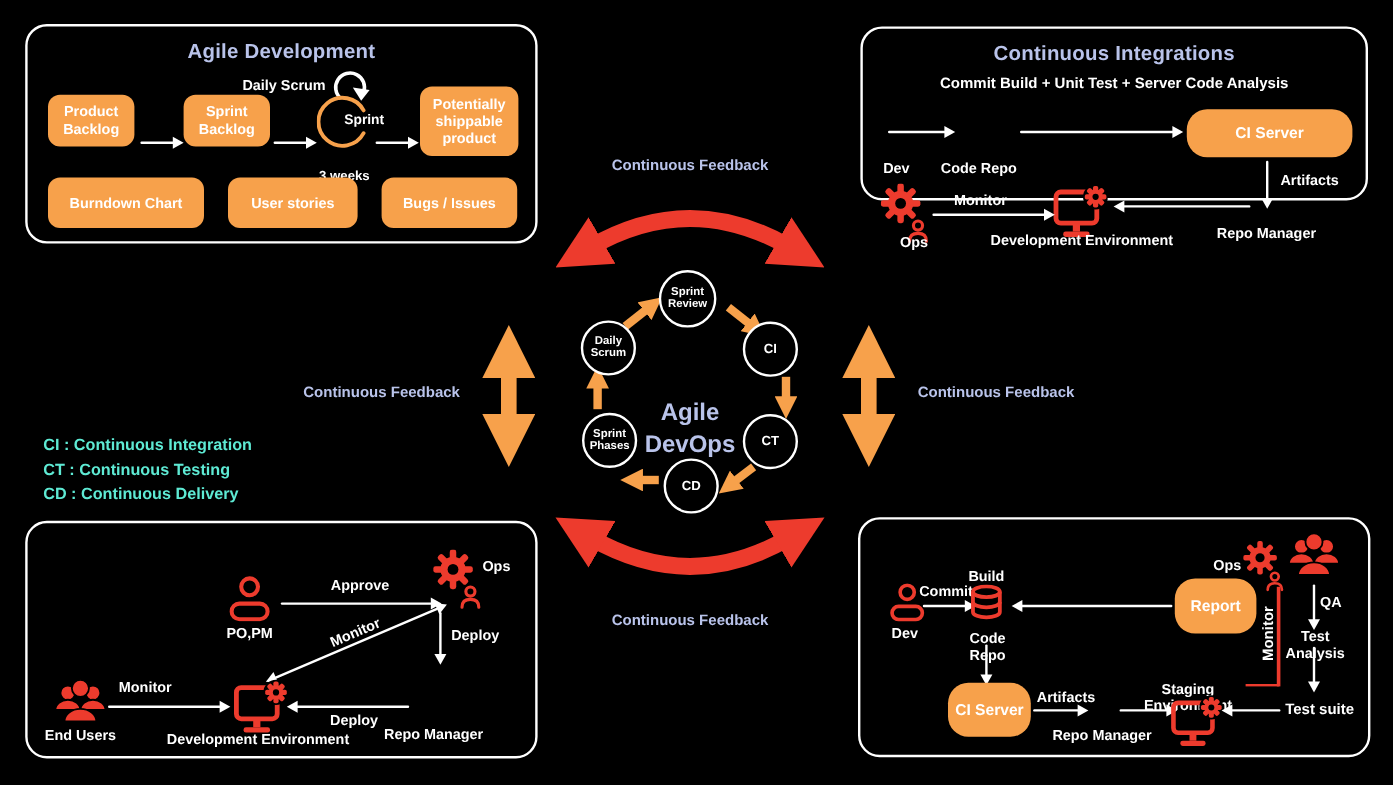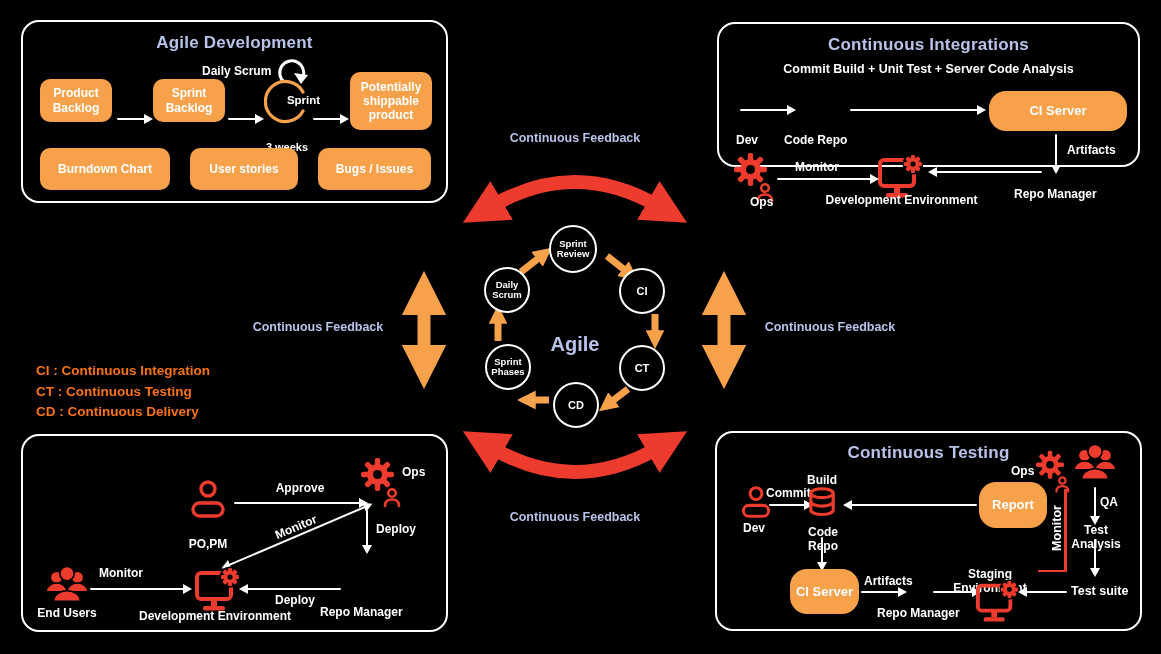--- a/index.html
+++ b/index.html
@@ -114,21 +114,21 @@
     <div class="wa h er" style="left:58px; top:154px; width:94px;"></div>
   </div>
 
   <div class="panel" style="left:21px; top:434px; width:427px; height:198px;">
     <span class="icon" style="left:168px; top:44px;">
       <svg width="34" height="38" viewBox="0 0 34 38">
         <circle cx="17" cy="9" r="7" fill="none" stroke="#ED3B2D" stroke-width="3.4"></circle>
         <rect x="2" y="23" width="30" height="13" rx="6.5" fill="none" stroke="#ED3B2D" stroke-width="3.4"></rect>
       </svg>
     </span>
-    <div class="lbl c" style="left:160px; top:101px; width:50px;">PO,PM</div>
+    <div class="lbl c" style="left:160px; top:85px; width:50px;">PO,PM</div>
     <div class="lbl c" style="left:237px; top:45px; width:80px;">Approve</div>
     <div class="wa h er" style="left:211px; top:66px; width:126px;"></div>
     <span class="icon" style="left:338px; top:22px;">
       <svg width="40" height="50" viewBox="0 0 40 50">
         <g fill="#ED3B2D">
           <rect x="13.8" y="0" width="5.4" height="33" rx="2"></rect>
           <rect x="13.8" y="0" width="5.4" height="33" rx="2" transform="rotate(45 16.5 16.5)"></rect>
           <rect x="13.8" y="0" width="5.4" height="33" rx="2" transform="rotate(90 16.5 16.5)"></rect>
           <rect x="13.8" y="0" width="5.4" height="33" rx="2" transform="rotate(135 16.5 16.5)"></rect>
           <circle cx="16.5" cy="16.5" r="10.5"></circle>
@@ -174,21 +174,20 @@
         <rect x="9" y="41" width="22" height="4.5" rx="2" fill="#ED3B2D"></rect>
       </svg>
     </span>
     <div class="lbl c" style="left:112px; top:173px; width:160px;">Development Environment</div>
     <div class="wa h el" style="left:224px; top:152px; width:94px;"></div>
     <div class="lbl" style="left:252px; top:157px;">Deploy</div>
     <div class="lbl" style="left:297px; top:169px;">Repo Manager</div>
   </div>
 
   <div class="panel" style="left:715px; top:431px; width:427px; height:200px;">
-    <div class="panel-title" style="top:10px;">Continuous Testing</div>
     <span class="icon" style="left:24px; top:53px;">
       <svg width="30" height="32" viewBox="0 0 34 38">
         <circle cx="17" cy="9" r="7" fill="none" stroke="#ED3B2D" stroke-width="3.6"></circle>
         <rect x="2" y="23" width="30" height="13" rx="6.5" fill="none" stroke="#ED3B2D" stroke-width="3.6"></rect>
       </svg>
     </span>
     <div class="lbl" style="left:26px; top:88px;">Dev</div>
     <div class="lbl" style="left:49px; top:53px;">Commit</div>
     <div class="wa h er" style="left:52px; top:71px; width:36px;"></div>
     <span class="icon" style="left:91px; top:54px;">
@@ -296,21 +295,22 @@
 
   <div class="node small-text" style="left:549px; top:225px; width:48px; height:48px;">Sprint Review</div>
   <div class="node big-text" style="left:619px; top:268px; width:46px; height:46px;">CI</div>
   <div class="node big-text" style="left:619px; top:345px; width:46px; height:46px;">CT</div>
   <div class="node big-text" style="left:553px; top:382px; width:46px; height:46px;">CD</div>
   <div class="node small-text" style="left:485px; top:344px; width:46px; height:46px;">Sprint Phases</div>
   <div class="node small-text" style="left:484px; top:267px; width:46px; height:46px;">Daily Scrum</div>
 
   <div class="center-title" style="left:515px; top:303px; width:120px;margin-top:28px;">
     <div>Agile</div>
-  </div>
-
-  <div style="position:absolute; left:36px; top:361px; color:#f97316; font-weight:800; font-size:13.5px; line-height:20.5px;">
+    <div>DevOps</div>
+  </div>
+
+  <div style="position:absolute; left:36px; top:361px; color:#5eead4; font-weight:800; font-size:13.5px; line-height:20.5px;">
     <div>CI : Continuous Integration</div>
     <div>CT : Continuous Testing</div>
     <div>CD : Continuous Delivery</div>
   </div>
 
 </div>
 
 </body></html>

